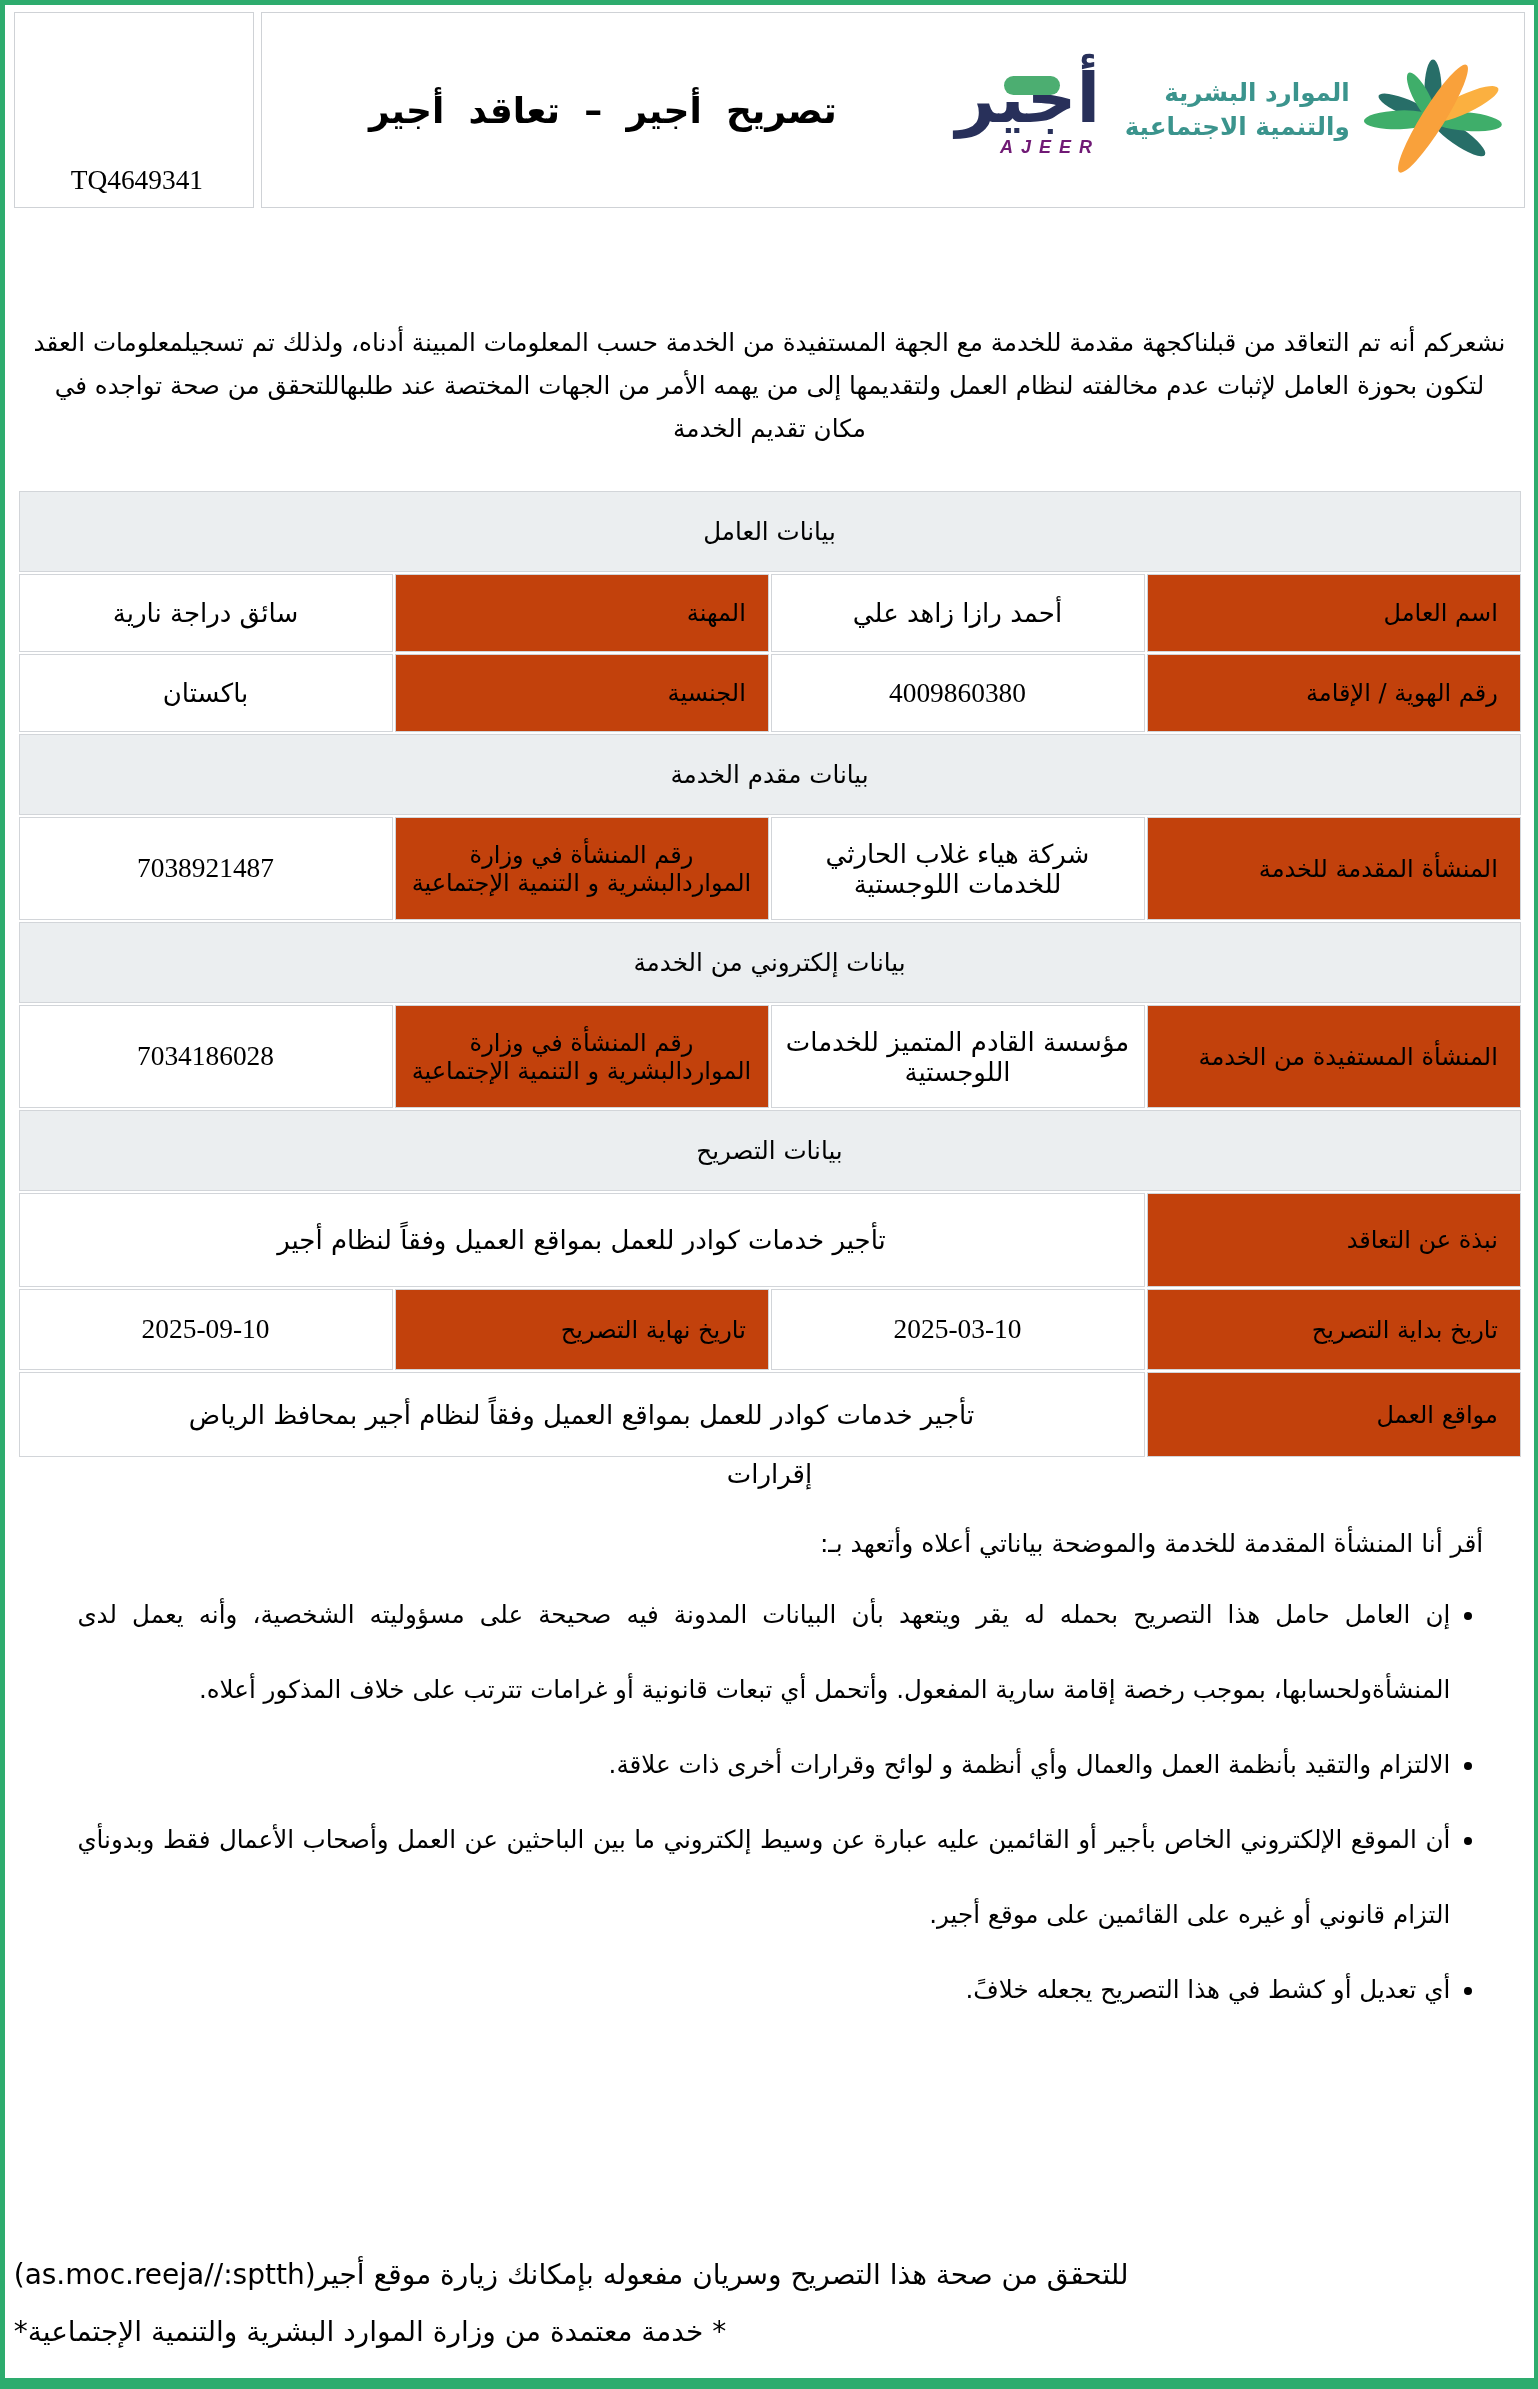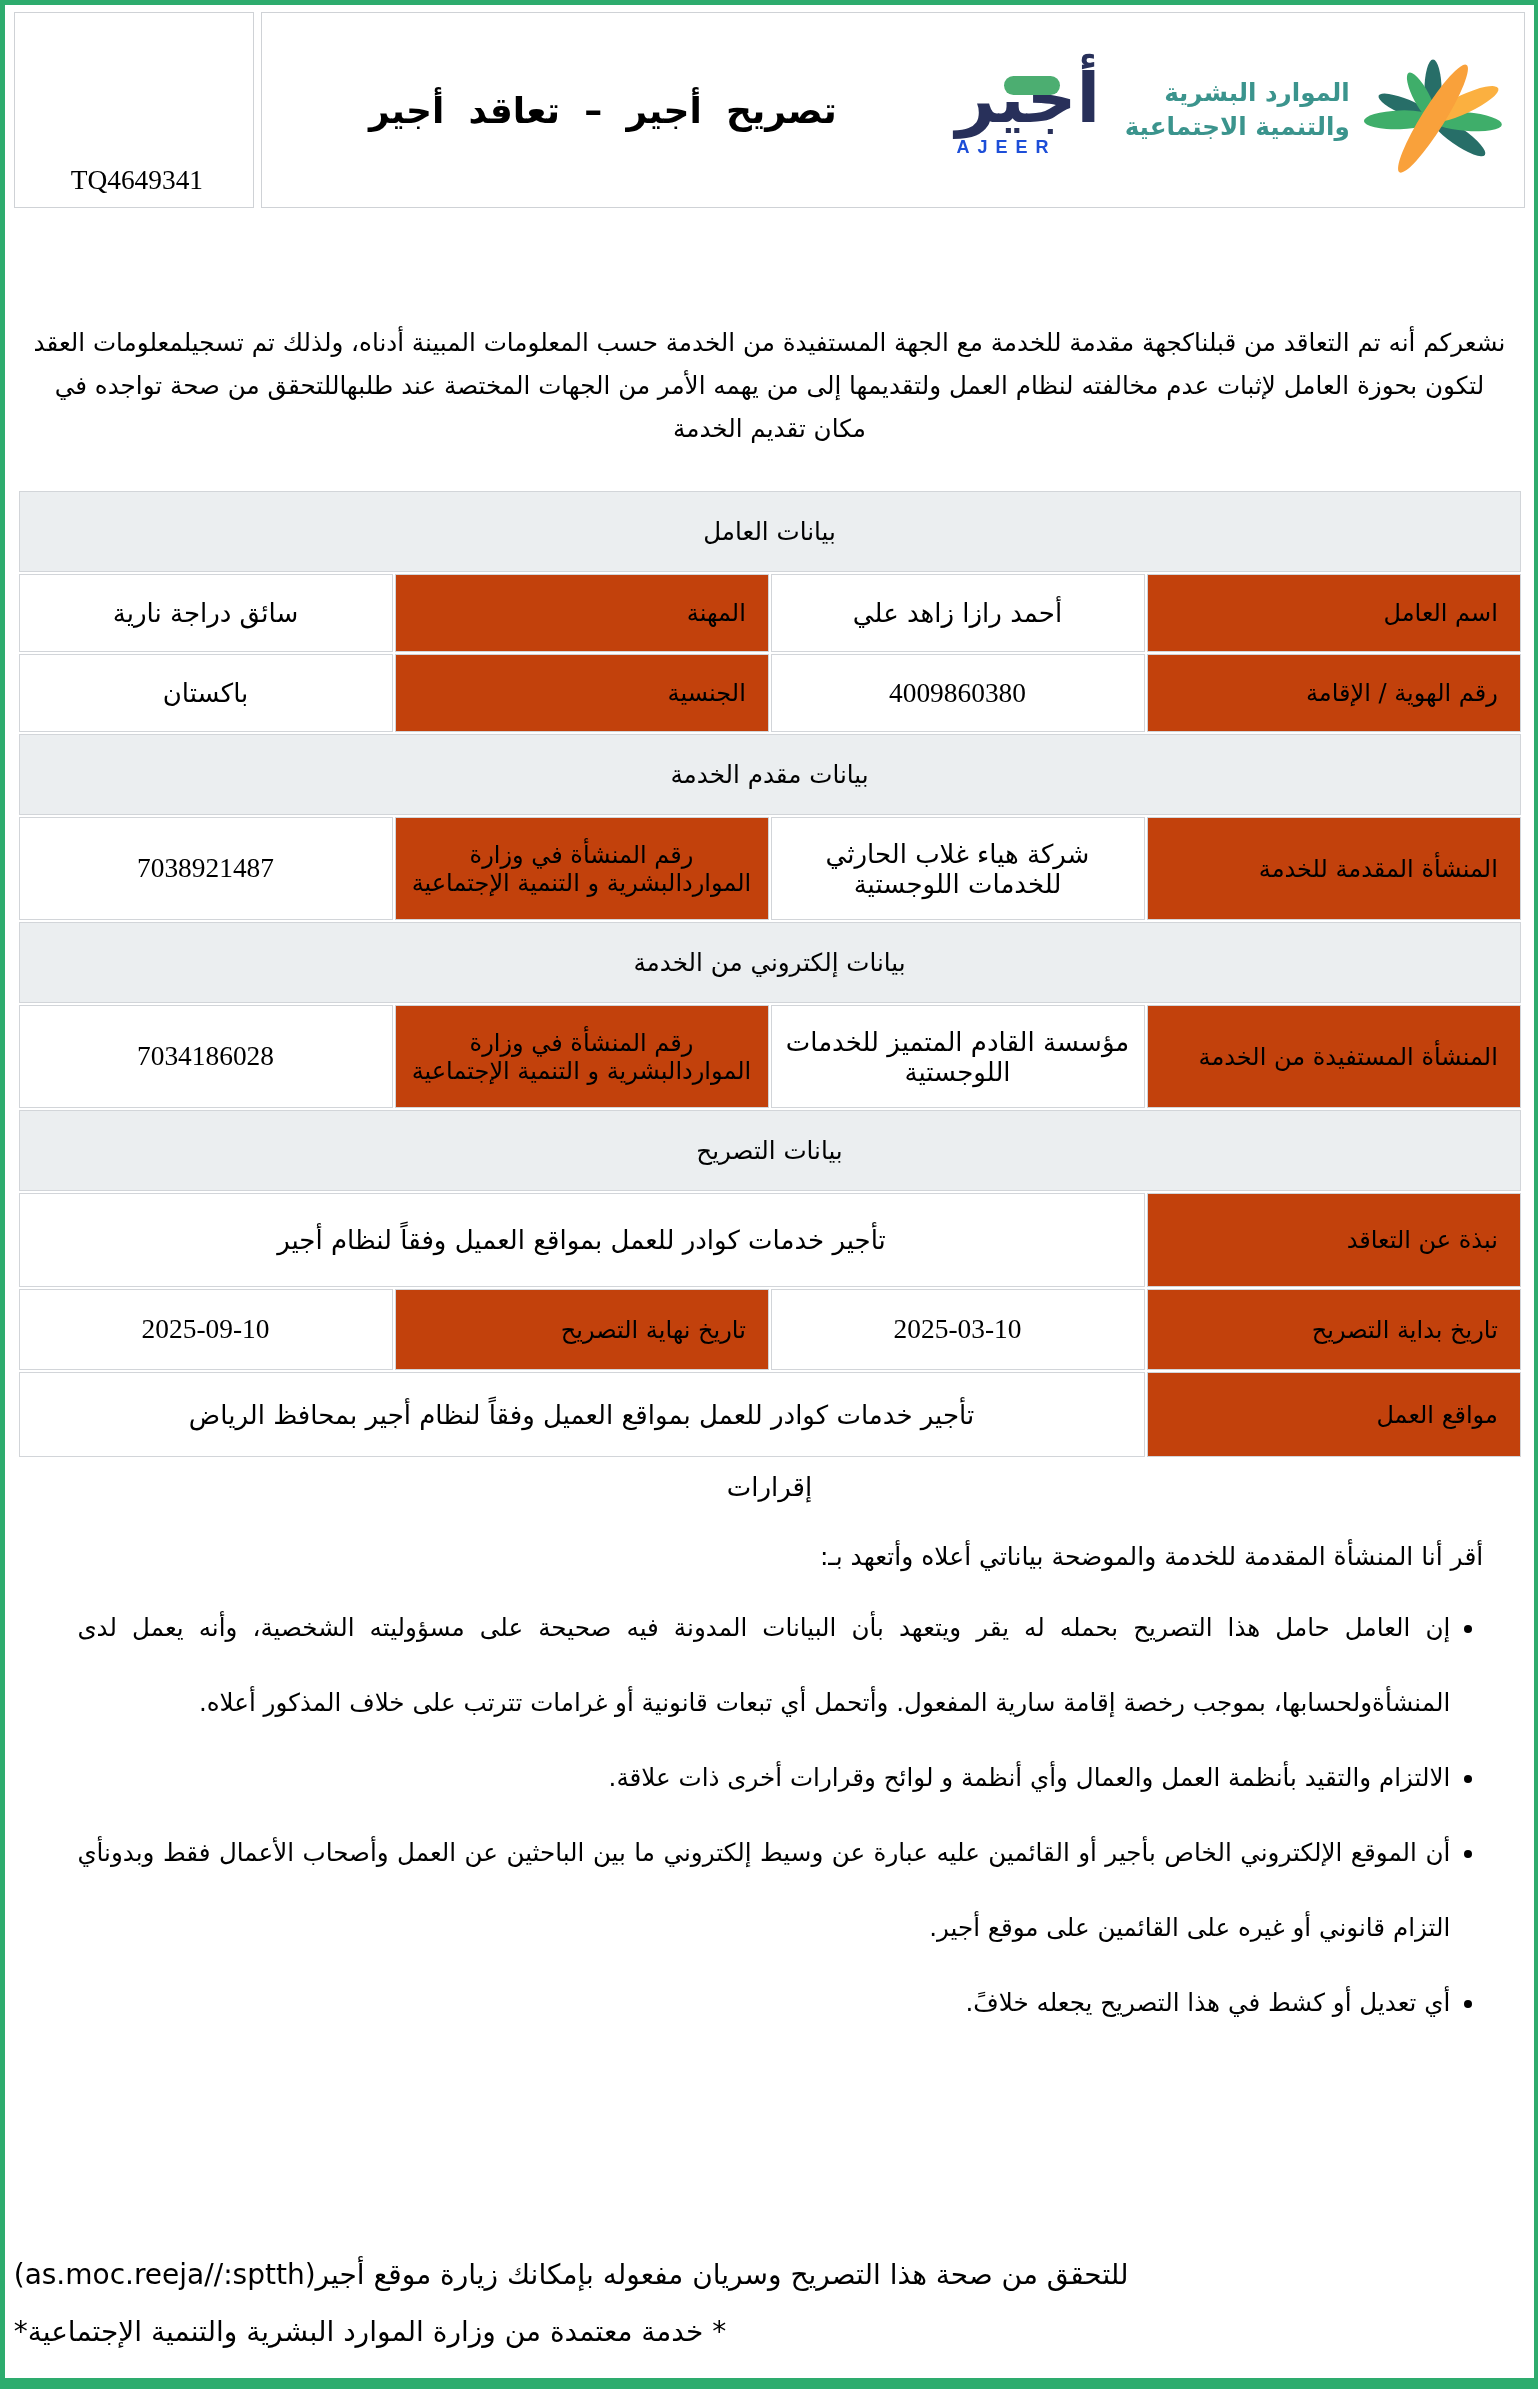--- a/index.html
+++ b/index.html
@@ -30,22 +30,22 @@
   .ajeer-ar{
     font-size:69px;font-weight:bold;color:#28305A;line-height:1.05;
     direction:rtl;letter-spacing:1.4px;
   }
   .ajeer-band{
     position:absolute;top:14.4px;right:40px;width:56px;height:19px;
     background:#4CAE71;border-radius:9.4px;
   }
   .ajeer-en{
     font-family:"Liberation Sans",sans-serif;font-weight:bold;
-    color:#1d4ed8;font-size:18px;letter-spacing:8px;margin-top:2.9px;
-    text-align:left;padding-left:4.3px;direction:ltr;
+    color:#701a75;font-size:18px;letter-spacing:8px;margin-top:2.9px;
+    text-align:right;padding-left:4.3px;direction:ltr;font-style:italic;
   }
   
   .ministry{display:flex;align-items:center;gap:11.6px;margin-left:24.6px;}
   .ministry-text{
     direction:rtl;text-align:right;color:#3B948D;font-weight:bold;
     font-size:24.6px;line-height:1.4;
   }
   .emblem{width:144px;height:144px;}
   
   .intro{
@@ -64,21 +64,21 @@
   td.val{background:#fff;text-align:center;padding:5.8px 13px;font-size:26px;}
   td.num{font-family:"Liberation Serif",serif;font-size:27.4px;direction:ltr;}
   tr.sec td{background:#ebeef0;text-align:center;font-size:24.6px;}
   tr.sec{height:81px;}
   tr.r-worker{height:78px;}
   tr.r-est{height:103px;}
   tr.r-summary{height:94px;}
   tr.r-dates{height:81px;}
   tr.r-loc{height:85px;}
   
-  .decl-title{text-align:center;direction:rtl;font-size:26px;margin-top:13px;}
+  .decl-title{text-align:center;direction:rtl;font-size:26px;}
   .decl-intro{direction:rtl;text-align:right;margin:40px 42px 0 42px;font-size:25px;}
   ul.decl-list{
     direction:rtl;margin:19px 42px 0 42px;padding:0 33px 0 0;
     font-size:24.6px;line-height:3.05;text-align:justify;
   }
   ul.decl-list li{padding-left:21.7px;}
   
   .footer{margin-top:auto;direction:rtl;text-align:left;font-size:28px;line-height:2.05;padding-bottom:4.3px;}
 </style>
 </head>

